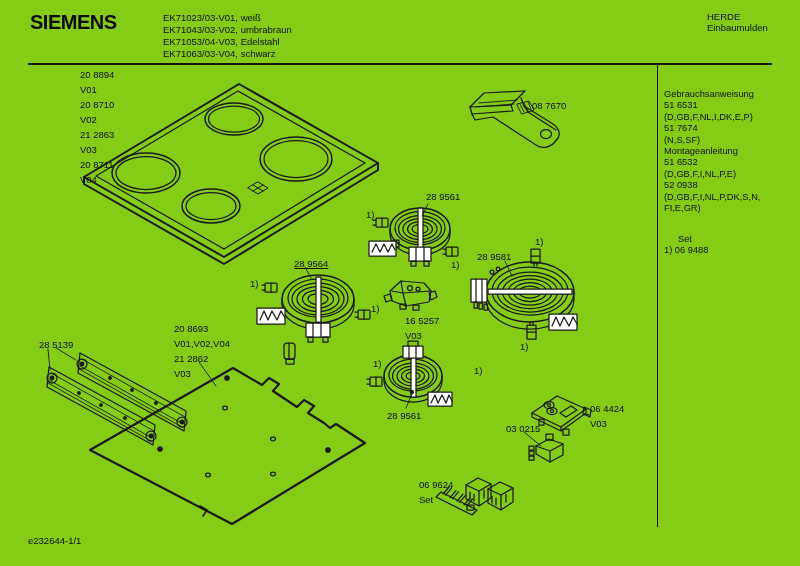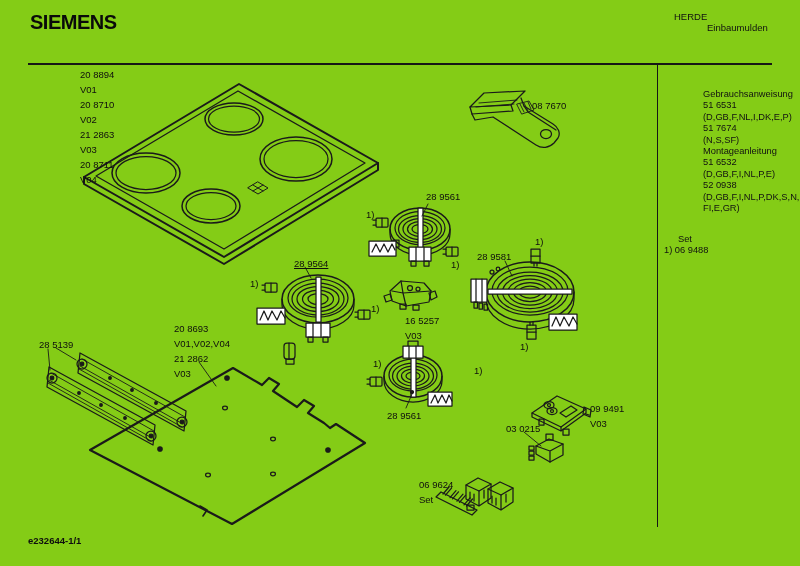--- a/index.html
+++ b/index.html
@@ -9,36 +9,40 @@
   }
   .abs{position:absolute;}
   .brand{font-size:20px;font-weight:bold;letter-spacing:-0.5px;color:#0a0a0a;}
   .hdr-models{font-size:9.5px;line-height:12px;white-space:pre-line;}
   .hdr-cat{font-size:9.5px;line-height:11px;}
   .lbl{font-size:9.5px;line-height:15px;white-space:pre-line;color:#0e0e0e;}
   .fn{font-size:9.5px;color:#0e0e0e;}
   .side{font-size:9.3px;line-height:11.4px;}
   .rule-h{background:#161616;height:1.6px;}
   .rule-v{background:#161616;width:1.3px;}
-  .footer{font-size:9.5px;color:#0e0e0e;font-weight:bold;}
+  .footer{font-size:9.5px;color:#0e0e0e;}
   svg{position:absolute;left:0;top:0;}
   svg *{vector-effect:non-scaling-stroke;}
 </style>
 </head>
 <body>
 
 <div id="page">
 
   <div class="abs brand" style="left:30px;top:11px;">SIEMENS</div>
-  <div class="abs hdr-cat" style="left:674px;top:11px;">HERDE</div>
+  <div class="abs hdr-models" style="left:163px;top:12px;">EK71023/03-V01, weiß
+EK71043/03-V02, umbrabraun
+EK71053/04-V03, Edelstahl
+EK71063/03-V04, schwarz</div>
+  <div class="abs hdr-cat" style="left:707px;top:11px;">HERDE</div>
   <div class="abs hdr-cat" style="left:707px;top:22px;">Einbaumulden</div>
   <div class="abs rule-h" style="left:28px;top:63px;width:744px;"></div>
   <div class="abs rule-v" style="left:657px;top:63px;height:464px;"></div>
 
-  <div class="abs side" style="left:664px;top:89px;white-space:pre-line;margin-left:39px;">Gebrauchsanweisung
+  <div class="abs side" style="left:664px;top:89px;white-space:pre-line;">Gebrauchsanweisung
 51 6531
 (D,GB,F,NL,I,DK,E,P)
 51 7674
 (N,S,SF)
 Montageanleitung
 51 6532
 (D,GB,F,I,NL,P,E)
 52 0938
 (D,GB,F,I,NL,P,DK,S,N,
 FI,E,GR)</div>
@@ -271,21 +275,21 @@
   <div class="abs lbl" style="left:294px;top:256px;text-decoration:underline;">28 9564</div>
   <div class="abs lbl" style="left:477px;top:249px;text-align:center;">28 9581</div>
   <div class="abs lbl" style="left:387px;top:408px;">28 9561</div>
   <div class="abs lbl" style="left:405px;top:313px;">16 5257
 V03</div>
   <div class="abs lbl" style="left:39px;top:337px;">28 5139</div>
   <div class="abs lbl" style="left:174px;top:321px;">20 8693
 V01,V02,V04
 21 2862
 V03</div>
-  <div class="abs lbl" style="left:590px;top:401px;">09 9491
+  <div class="abs lbl" style="left:590px;top:401px;">06 4424
 V03</div>
   <div class="abs lbl" style="left:506px;top:421px;">03 0215</div>
   <div class="abs lbl" style="left:419px;top:477px;">06 9624
 Set</div>
 
   <div class="abs fn" style="left:366px;top:209px;">1)</div>
   <div class="abs fn" style="left:451px;top:259px;">1)</div>
   <div class="abs fn" style="left:535px;top:236px;">1)</div>
   <div class="abs fn" style="left:520px;top:341px;">1)</div>
   <div class="abs fn" style="left:250px;top:278px;">1)</div>

